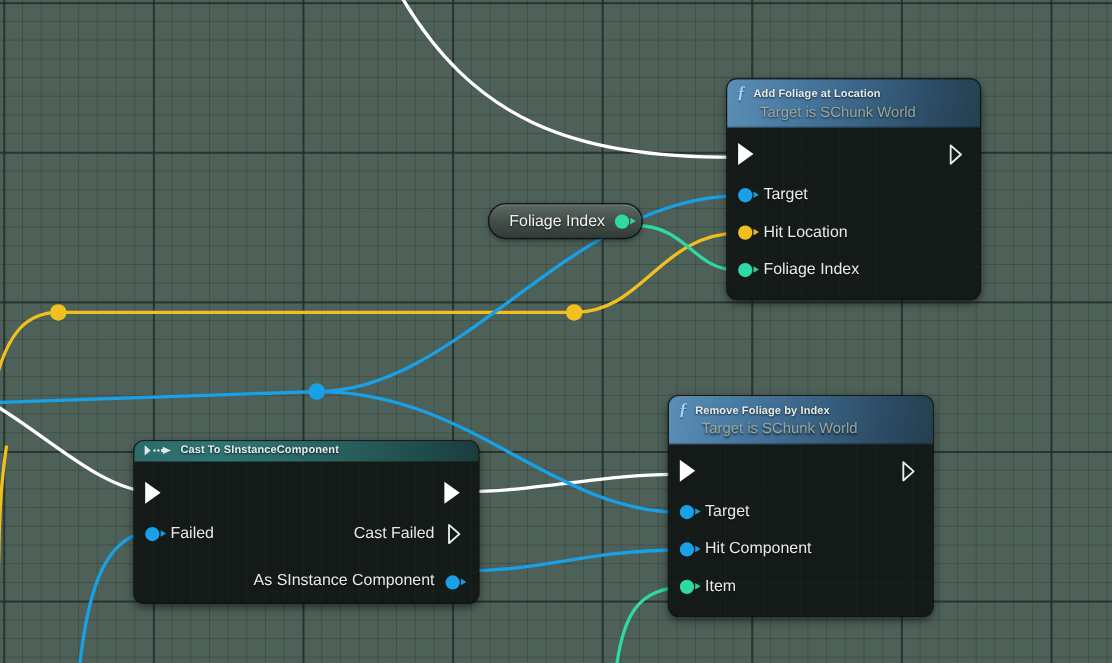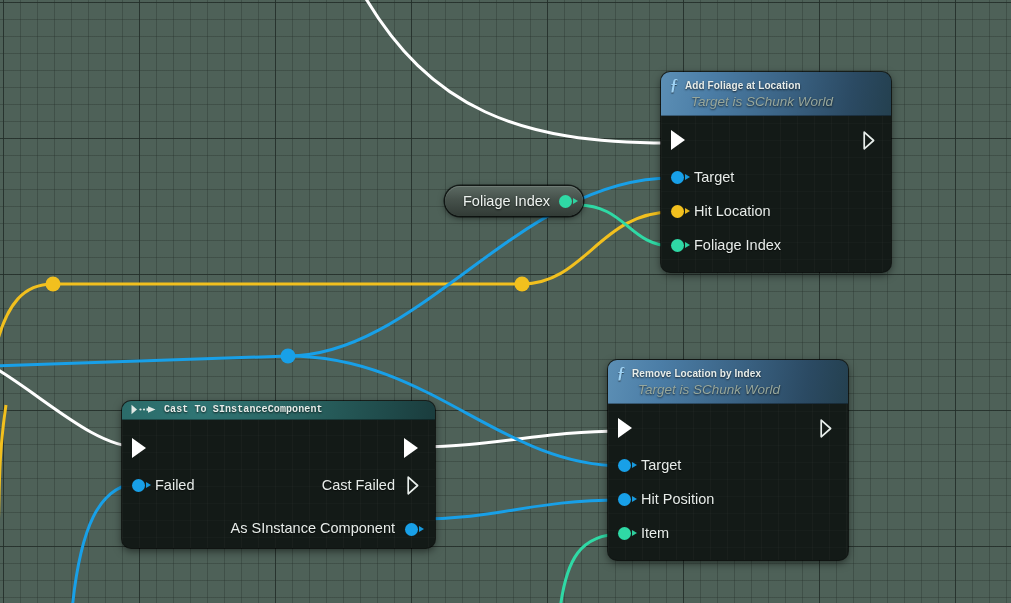--- a/index.html
+++ b/index.html
@@ -44,34 +44,33 @@
     display:flex;flex-direction:column;
   }
   .hdr-fn{
     background:linear-gradient(100deg,#5c8fb5 0%,#4b7da6 22%,#3a6283 55%,#2b4a63 82%,#24404f 100%);
     border-bottom:1px solid rgba(0,0,0,0.35);
   }
   .hdr-cast{
     background:linear-gradient(100deg,#2b6b69 0%,#2f7574 25%,#296260 58%,#1f4a4a 85%,#1a3c3d 100%);
     border-bottom:1px solid rgba(0,0,0,0.35);
     padding:3px 10px 4px 9px;
-    font-family:Liberation Mono, monospace;
   }
   .hdr-row{display:flex;align-items:center;gap:7px;}
   .fx{
     font-family:"Liberation Serif", serif;
     font-style:italic;font-weight:700;font-size:16px;color:#9fd3f5;
     line-height:1;text-shadow:0 1px 1px rgba(0,0,0,.6);
   }
   .ttl{
     font-size:10px;font-weight:bold;color:#e7edea;letter-spacing:.1px;
     text-shadow:0 1px 2px rgba(0,0,0,.75);
   }
   .sub{
-    font-size:13.5px;font-style:italic;color:#97a79c;margin-left:21px;margin-top:1px;
+    font-size:13.5px;color:#97a79c;margin-left:21px;margin-top:1px;
     text-shadow:0 1px 2px rgba(0,0,0,.7);
   }
   .castico{display:inline-flex;align-items:center;gap:1px;}
   .body{position:relative;z-index:2;padding:4px 8px 10px 0;}
 
   .prow{
     position:relative;display:flex;align-items:center;
     height:34px;padding:0 0 0 0;
   }
   .prow.exec{height:40px;}
@@ -183,21 +182,21 @@
         </span>
         <span class="plabel l">Foliage Index</span>
       </div>
     </div>
   </div>
 
   <div class="node" style="left:608px;top:360px;width:240px;">
     <div class="hdr hdr-fn">
       <div class="hdr-row">
         <span class="fx">ƒ</span>
-        <span class="ttl">Remove Location by Index</span>
+        <span class="ttl">Remove Foliage by Index</span>
       </div>
       <div class="sub">Target is SChunk World</div>
     </div>
     <div class="body">
       <div class="prow exec">
         <span class="pin-left">
           <span class="execarrow"></span>
         </span>
         <span class="pin-right">
           <span class="execarrow hollow">
@@ -210,21 +209,21 @@
       <div class="prow">
         <span class="pin-left">
           <span class="dot" style="background:#18a0e8;color:#18a0e8;"></span>
         </span>
         <span class="plabel l">Target</span>
       </div>
       <div class="prow">
         <span class="pin-left">
           <span class="dot" style="background:#18a0e8;color:#18a0e8;"></span>
         </span>
-        <span class="plabel l">Hit Position</span>
+        <span class="plabel l">Hit Component</span>
       </div>
       <div class="prow">
         <span class="pin-left">
           <span class="dot" style="background:#2fd9a5;color:#2fd9a5;"></span>
         </span>
         <span class="plabel l">Item</span>
       </div>
     </div>
   </div>
 

